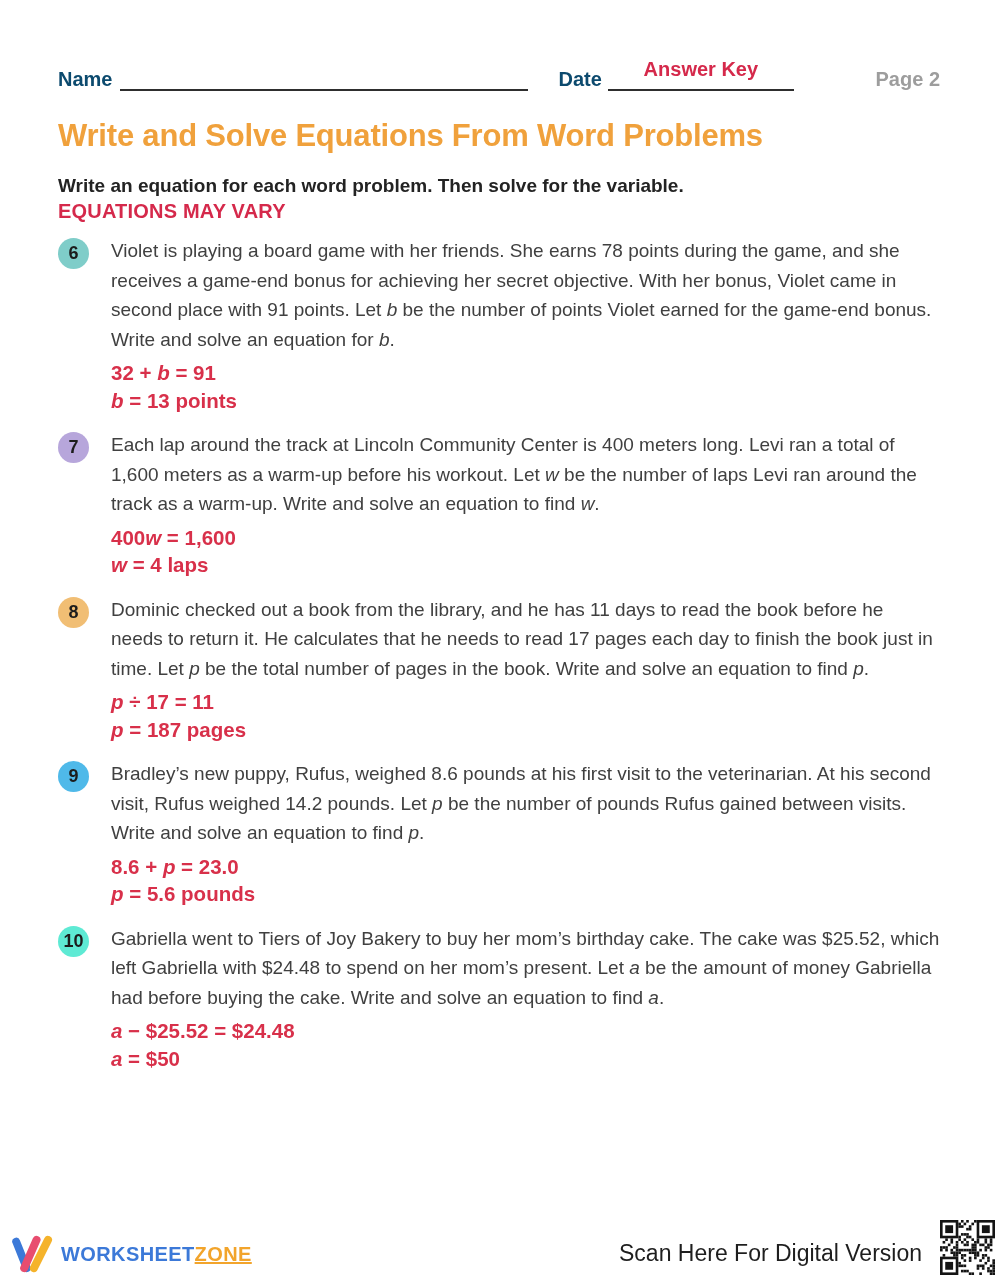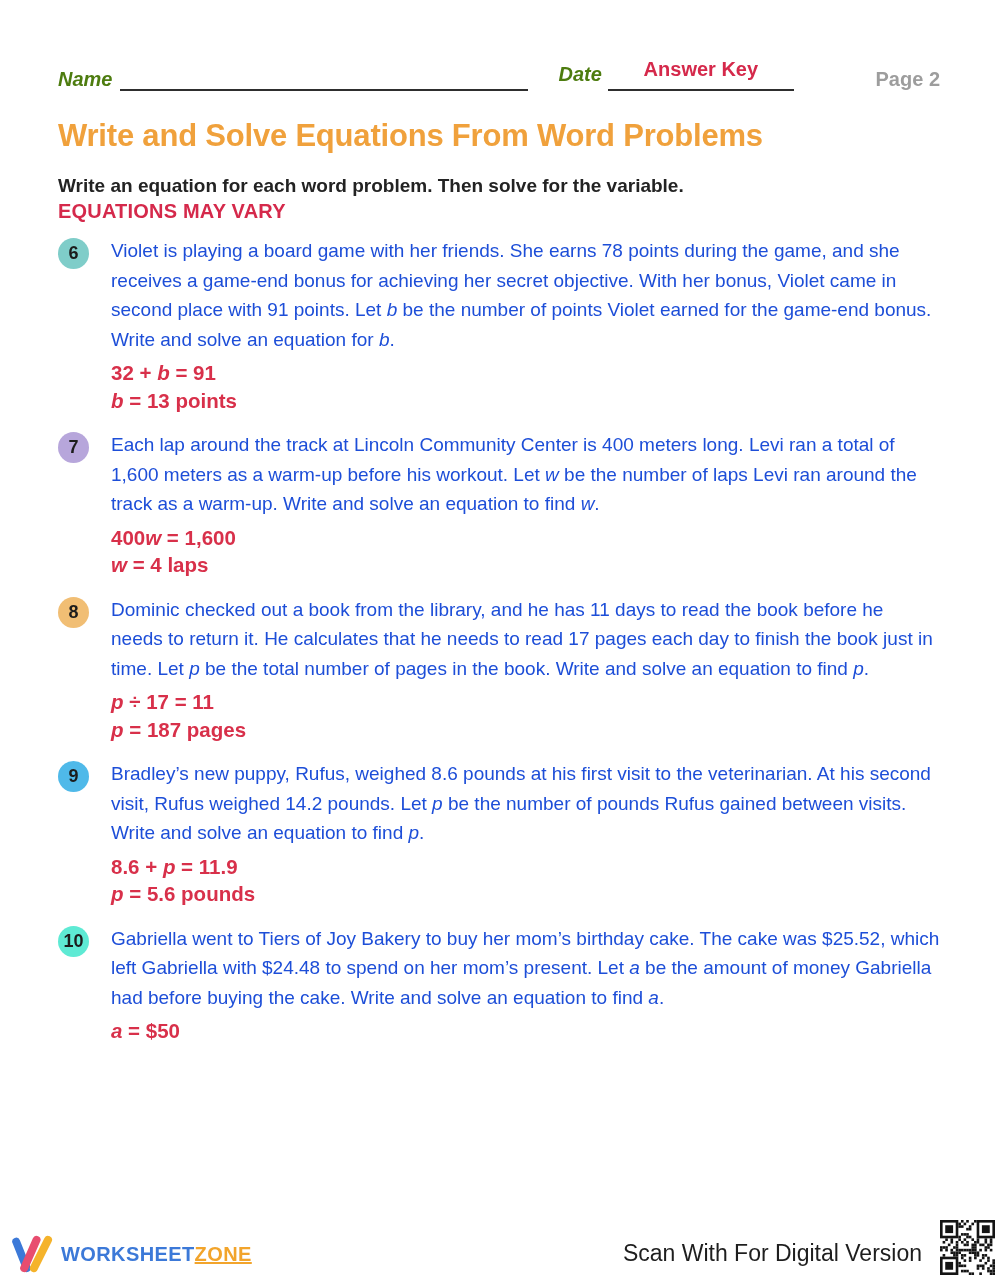--- a/index.html
+++ b/index.html
@@ -8,26 +8,26 @@
     background:#ffffff;
     font-family:"Liberation Sans", sans-serif;
     position:relative;
     overflow:hidden;
     color:#3b3b3b;
   }
   .page { padding:58px 60px 0 58px; }
 
   
   .header-row { display:flex; align-items:flex-end; }
-  .hdr-label { font-weight:bold; font-size:20px; color:#4d7c0f; white-space:nowrap;font-style:italic; }
+  .hdr-label { font-weight:bold; font-size:20px; color:#0c4a6e; white-space:nowrap; }
   .name-line {
     width:408px; border-bottom:2.5px solid #2e2e2e;
     margin-left:8px; height:26px;
   }
-  .date-group { margin-left:30px; display:flex; align-items:center; }
+  .date-group { margin-left:30px; display:flex; align-items:flex-end; }
   .date-line {
     width:186px; border-bottom:2.5px solid #2e2e2e; margin-left:6px;
     text-align:center; font-weight:bold; font-size:20px;
     color:var(--accent-red,#d5294b); padding-bottom:8px; white-space:nowrap;
   }
   .page-num { margin-left:auto; font-weight:bold; font-size:20px; color:var(--page-gray,#9d9d9d);padding-left:8px; }
 
   
   h1 {
     margin-top:27px; font-size:31px; font-weight:bold;
@@ -38,21 +38,21 @@
 
   
   .problems { margin-top:13px; }
   .problem { display:flex; margin-bottom:16px; }
   .badge {
     flex:0 0 31px; width:31px; height:31px; border-radius:50%;
     display:flex; align-items:center; justify-content:center;
     font-weight:bold; font-size:18px; color:#1c1c1c; margin-top:2px;
   }
   .pbody { margin-left:22px; flex:1; }
-  .ptext { font-size:19px; line-height:29.5px; color:#1d4ed8; }
+  .ptext { font-size:19px; line-height:29.5px; color:#404040; }
   .it { font-style:italic; }
   .answers { margin-top:5px; }
   .answer-line {
     font-size:20.5px; line-height:27.5px; font-weight:bold;
     color:var(--answer-red,#d8304a);
   }
 
   
   .footer { position:absolute; left:0; right:0; bottom:0; height:80px; }
   .logo { position:absolute; left:10px; bottom:4px; display:flex; align-items:center; }
@@ -126,50 +126,51 @@
     </div>
   </div>
 
   <div class="problem">
     <div class="badge" style="background: rgb(79, 185, 233);">
       <span>9</span>
     </div>
     <div class="pbody">
       <p class="ptext"><span>Bradley’s new puppy, Rufus, weighed 8.6 pounds at his first visit to the veterinarian. At his second visit, Rufus weighed 14.2 pounds. Let </span><span class="it">p</span><span> be the number of pounds Rufus gained between visits. Write and solve an equation to find </span><span class="it">p</span><span>.</span></p>
       <div class="answers">
-        <div class="answer-line"><span>8.6 + </span><span class="it">p</span><span> = 11.9</span></div>
+        <div class="answer-line"><span>8.6 + </span><span class="it">p</span><span> = 23.0</span></div>
         <div class="answer-line"><span class="it">p</span><span> = 5.6 pounds</span></div>
       </div>
     </div>
   </div>
 
   <div class="problem">
     <div class="badge" style="background: #5eead4;">
       <span>10</span>
     </div>
     <div class="pbody">
       <p class="ptext"><span>Gabriella went to Tiers of Joy Bakery to buy her mom’s birthday cake. The cake was $25.52, which left Gabriella with $24.48 to spend on her mom’s present. Let </span><span class="it">a</span><span> be the amount of money Gabriella had before buying the cake. Write and solve an equation to find </span><span class="it">a</span><span>.</span></p>
       <div class="answers">
+        <div class="answer-line"><span class="it">a</span><span> − $25.52 = $24.48</span></div>
         <div class="answer-line"><span class="it">a</span><span> = $50</span></div>
       </div>
     </div>
   </div>
 </div>
 </div>
 
 <div class="footer">
   <div class="logo">
     <svg width="46" height="42" viewBox="0 0 52 46">
       <path d="M7 9 L19 39" stroke="#3c79d8" stroke-width="9" stroke-linecap="round" fill="none"></path>
       <path d="M30 7 L16 39" stroke="#e84d6f" stroke-width="9" stroke-linecap="round" fill="none"></path>
       <path d="M27 39 L43 7" stroke="#f5b32b" stroke-width="9" stroke-linecap="round" fill="none"></path>
     </svg>
     <span class="brand"><span class="brand-first">WORKSHEET</span><span class="brand-second">ZONE</span></span>
   </div>
-  <div class="scan">Scan With For Digital Version</div>
+  <div class="scan">Scan Here For Digital Version</div>
   <svg class="qr" viewBox="0 0 55 55">
       <rect x="20.952380952380953" y="0" width="2.619047619047619" height="2.619047619047619" fill="#141414"></rect>
       <rect x="26.19047619047619" y="0" width="2.619047619047619" height="2.619047619047619" fill="#141414"></rect>
       <rect x="34.04761904761905" y="0" width="2.619047619047619" height="2.619047619047619" fill="#141414"></rect>
       <rect x="18.333333333333332" y="2.619047619047619" width="2.619047619047619" height="2.619047619047619" fill="#141414"></rect>
       <rect x="23.571428571428573" y="2.619047619047619" width="2.619047619047619" height="2.619047619047619" fill="#141414"></rect>
       <rect x="31.42857142857143" y="2.619047619047619" width="2.619047619047619" height="2.619047619047619" fill="#141414"></rect>
       <rect x="18.333333333333332" y="5.238095238095238" width="2.619047619047619" height="2.619047619047619" fill="#141414"></rect>
       <rect x="20.952380952380953" y="5.238095238095238" width="2.619047619047619" height="2.619047619047619" fill="#141414"></rect>
       <rect x="28.80952380952381" y="5.238095238095238" width="2.619047619047619" height="2.619047619047619" fill="#141414"></rect>

